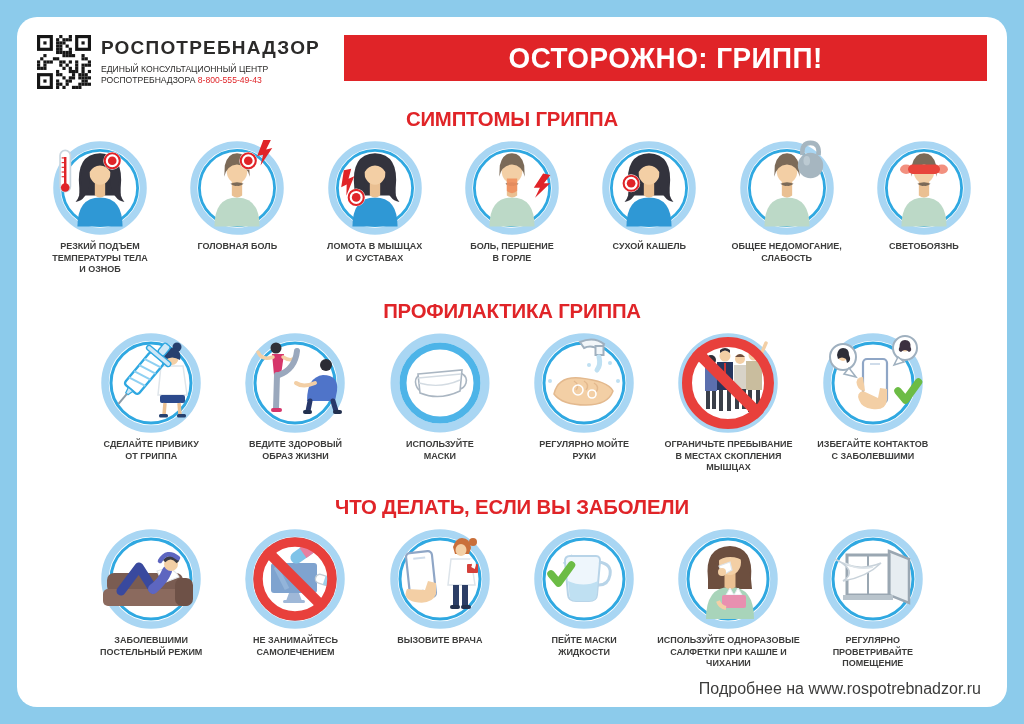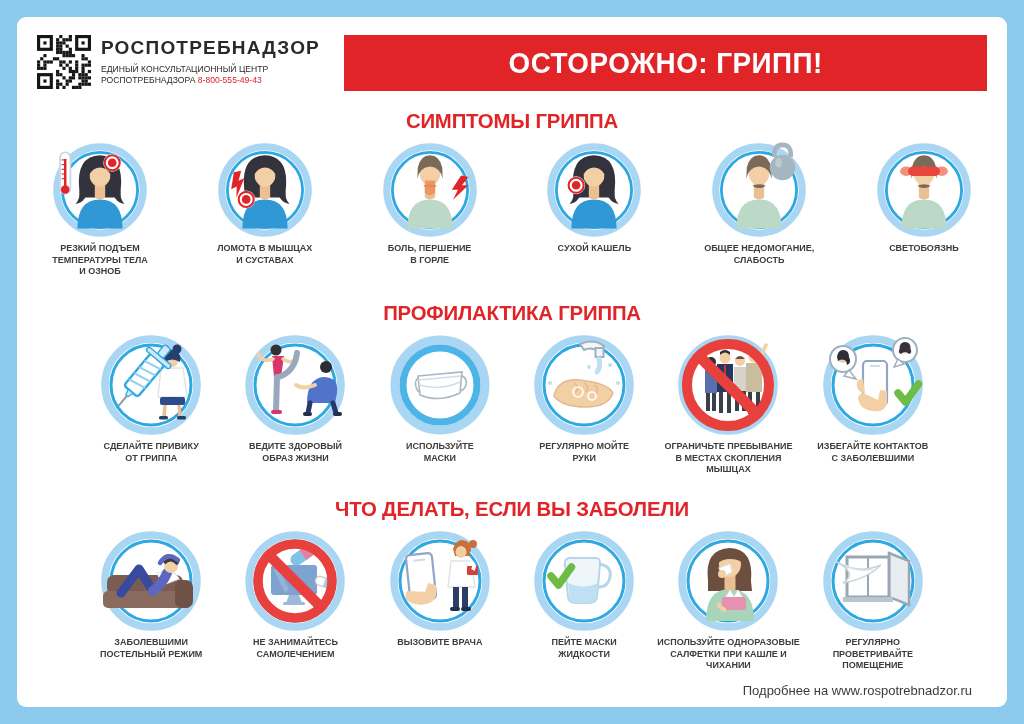--- a/index.html
+++ b/index.html
@@ -1,42 +1,42 @@
 <!DOCTYPE html>
 <html><head>
 <meta charset="utf-8">
 <style>
   html,body{margin:0;padding:0}
   body{width:1024px;height:724px;overflow:hidden;font-family:"Liberation Sans",sans-serif;background:#8ccbeb}
   .frame{box-sizing:border-box;width:1024px;height:724px;padding:17px;background:#8ccbeb}
-  .sheet{background:#fff;border-radius:9px;width:100%;height:100%;box-sizing:border-box;
+  .sheet{background:#fff;border-radius:20px;width:100%;height:100%;box-sizing:border-box;
          padding:18px 20px 10px;position:relative;display:flex;flex-direction:column}
   
   .hdr{display:flex;align-items:flex-start}
   .logo{display:flex;align-items:flex-start}
   .qr{width:54px;height:54px;flex:none}
   .logo-txt{margin-left:10px;padding-top:2px}
   .logo-title{font-size:19px;font-weight:bold;color:#2b2a29;letter-spacing:1.2px;white-space:nowrap}
   .logo-sub{font-size:8.6px;font-weight:normal;color:#2b2a29;line-height:11px;margin-top:5px;white-space:nowrap}
   .logo-phone{color:#e02428}
-  .banner{flex:1;margin-left:24px;background:#e02428;height:56px;display:flex;align-items:center;justify-content:center}
+  .banner{flex:1;margin-left:24px;background:#e02428;height:46px;display:flex;align-items:center;justify-content:center}
   .banner-text{color:#fff;font-size:29px;font-weight:bold;letter-spacing:.5px;transform:scaleX(.96)}
   
   .section-title{text-align:center;color:#e02428;font-size:21px;font-weight:bold;letter-spacing:-.2px;transform:scaleX(.97)}
   .t1{margin-top:18px}.t2{margin-top:10px}.t3{margin-top:12px}
   .row{display:flex;justify-content:space-between;margin-top:10px}
   .cols8{padding:0 4px;min-height:148px}
   .cols6{padding:0 42px;min-height:150px}
   .item{display:flex;flex-direction:column;align-items:center;width:118px}
   .cols6 .item{width:152px}
   .badge{width:94px;height:94px;flex:none}
   .cols6 .badge{width:100px;height:100px}
   .badge svg{width:100%;height:100%;overflow:visible;display:block}
   .caption{font-size:9px;font-weight:bold;color:#3c3c3b;text-align:center;line-height:11.5px;margin-top:6px;white-space:pre-line}
-  .footer{position:absolute;right:35px;bottom:9px;font-size:13px;color:#3c3c3b}
+  .footer{position:absolute;right:26px;bottom:9px;font-size:16px;color:#3c3c3b}
 </style>
 </head>
 <body>
 
 <div class="frame">
   <div class="sheet">
 
     <div class="hdr">
       <div class="logo">
         <svg class="qr" id="qr" viewBox="0 0 51 51">
@@ -188,20 +188,40 @@
           </div>
           <div class="caption">РЕЗКИЙ ПОДЪЕМ
 ТЕМПЕРАТУРЫ ТЕЛА
 И ОЗНОБ</div>
         </div>
         <div class="item">
           <div class="badge">
             <svg viewBox="0 0 100 100">
               <circle cx="50" cy="50" r="46" fill="none" stroke="#a9d6f3" stroke-width="7.5"></circle>
 <circle cx="50" cy="50" r="40" fill="#fff" stroke="#2fa8e1" stroke-width="3"></circle>
+              <path d="M26 91 Q26 60 50 60 Q74 60 74 91 Z" fill="#bcd9c7"></path>
+<path d="M44.5 38 h11 v20 q-5.5 4 -11 0 Z" fill="#eac092"></path>
+<ellipse cx="50" cy="32" rx="11" ry="13" fill="#f3cfa5"></ellipse>
+<path d="M37 26 Q40 13 50 13 Q60 13 63 26 L63.5 38 Q61 26 50 25 Q39 26 36.5 38 Z" fill="#7b6a58"></path>
+<path d="M43 45.5 Q50 42 57 45.5 Q53.5 48.5 50 47.5 Q46.5 48.5 43 45.5 Z" fill="#7b6a58"></path>
+              <g transform="translate(62,21)">
+                <circle r="9.5" fill="#fff"></circle>
+<circle r="8" fill="none" stroke="#e02428" stroke-width="2.2"></circle>
+                <circle r="4.6" fill="#e02428"></circle>
+              </g>
+              <path transform="translate(77,14) rotate(0) scale(1)" d="M1 -15 L9 -15 L4 -5 L10.5 -6.5 L-2 12 L0.8 0.5 L-5.5 2 Z" fill="#e02428"></path>
+            </svg>
+          </div>
+          <div class="caption">ГОЛОВНАЯ БОЛЬ</div>
+        </div>
+        <div class="item">
+          <div class="badge">
+            <svg viewBox="0 0 100 100">
+              <circle cx="50" cy="50" r="46" fill="none" stroke="#a9d6f3" stroke-width="7.5"></circle>
+<circle cx="50" cy="50" r="40" fill="#fff" stroke="#2fa8e1" stroke-width="3"></circle>
               <path d="M28 50 Q24 14 50 13 Q76 14 72 50 L72 58 L28 58 Z" fill="#33333d"></path>
 <path d="M26 91 Q26 60 50 60 Q74 60 74 91 Z" fill="#2f98d5"></path>
 <path d="M44.5 40 h11 v18 q-5.5 4 -11 0 Z" fill="#eac092"></path>
 <ellipse cx="50" cy="33" rx="11.5" ry="13.5" fill="#f3cfa5"></ellipse>
 <path d="M30 47 Q27 15 50 14 Q73 15 70 47 Q71 59 76 65 Q64 63 61 45 L61 33 Q57 26 50 26 Q43 26 39 33 L39 45 Q36 63 24 65 Q29 59 30 47 Z" fill="#33333d"></path>
               <path transform="translate(19,46) rotate(-12) scale(1)" d="M1 -15 L9 -15 L4 -5 L10.5 -6.5 L-2 12 L0.8 0.5 L-5.5 2 Z" fill="#e02428"></path>
               <g transform="translate(30,60)">
                 <circle r="9.5" fill="#fff"></circle>
 <circle r="8" fill="none" stroke="#e02428" stroke-width="2.2"></circle>
                 <circle r="4.6" fill="#e02428"></circle>

